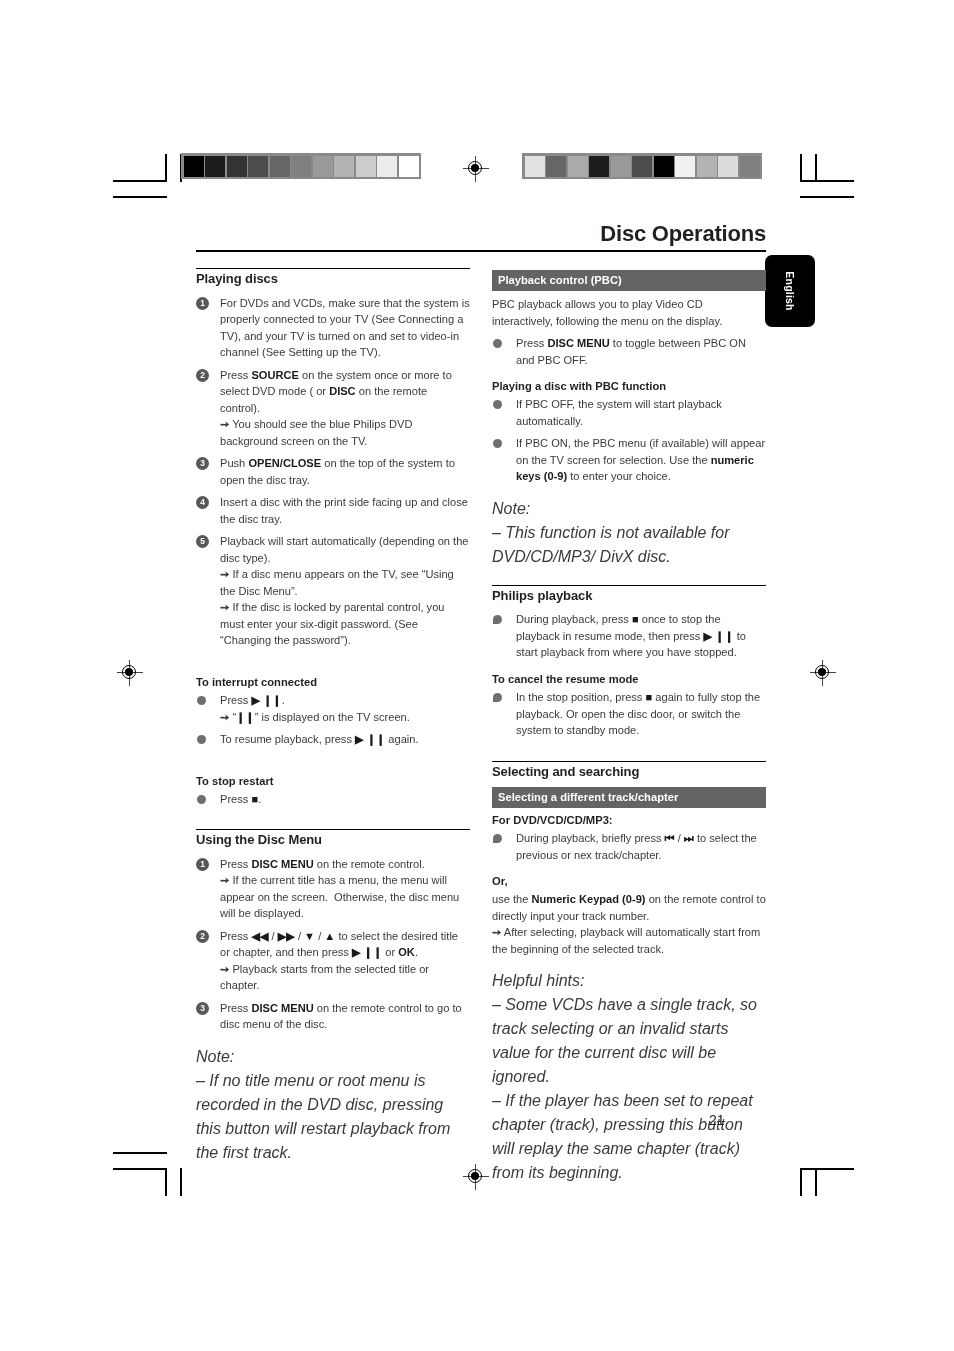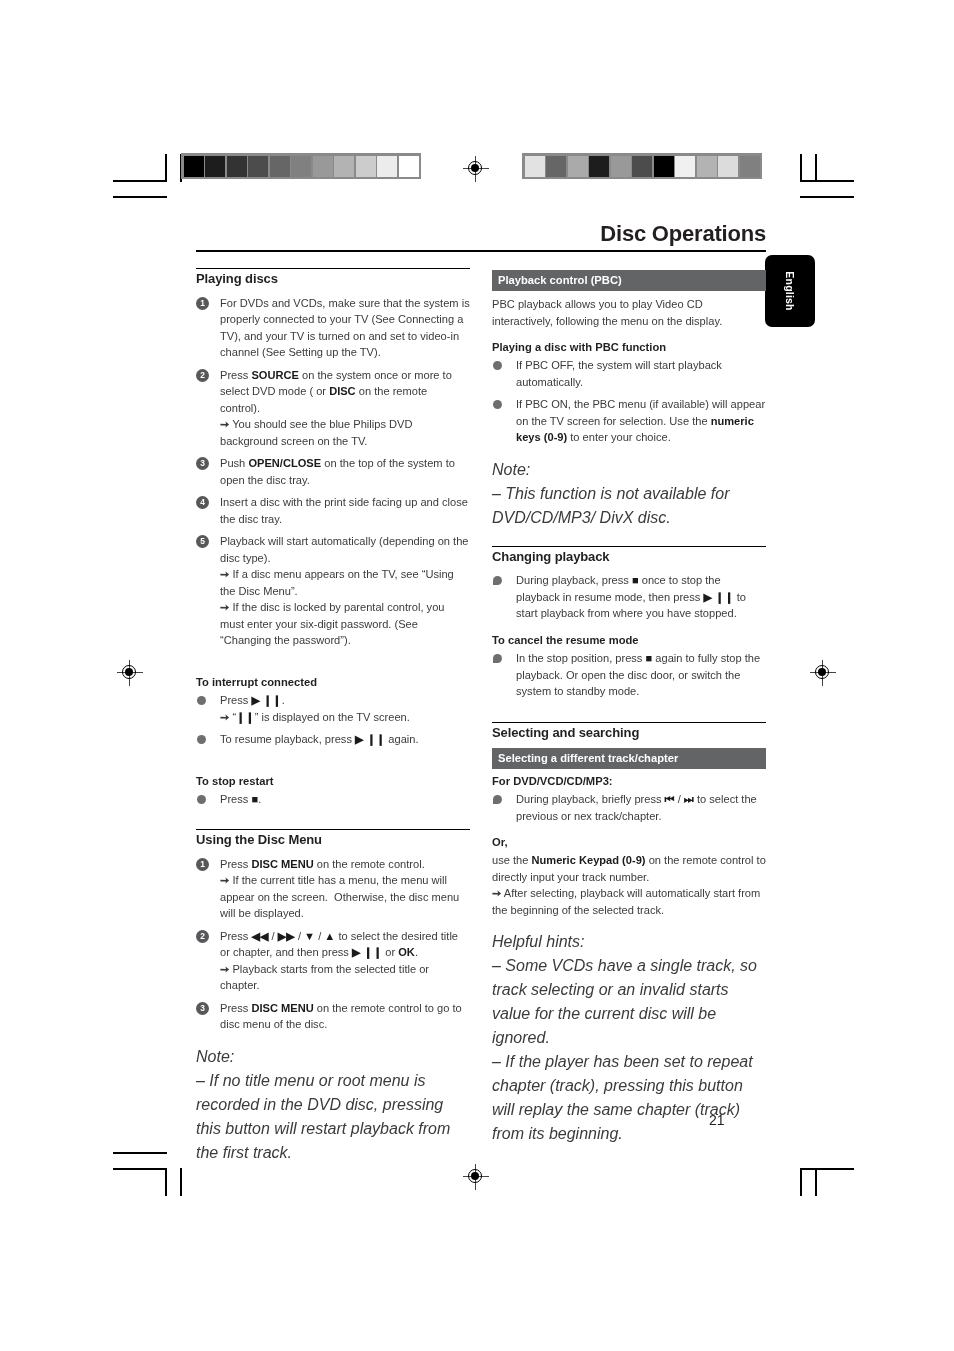--- a/index.html
+++ b/index.html
@@ -313,34 +313,37 @@
         <span class="lbl">Note:</span>
         <span>–  If no title menu or root menu is recorded in the DVD disc, pressing this button will restart playback from the first track.</span>
       </div>
 
     </div>
 
     <div class="col">
 
       <div class="bar-head">Playback  control (PBC)</div>
       <div class="item flush">PBC playback allows you to play Video CD interactively, following the menu on the display.</div>
+      <div id="r-pbc-bul">
+          <div class="item"><span class="dot-b"></span><span>Press <b>DISC MENU</b> to toggle between PBC ON and PBC OFF.</span></div>
+        </div>
 
       <h3 class="sub">Playing a disc with PBC function</h3>
       <div id="r-pbc-sub">
           <div class="item"><span class="dot-b"></span><span>If PBC OFF, the system will start playback automatically.</span></div>
           <div class="item"><span class="dot-b"></span><span>If PBC ON, the PBC menu (if available) will appear on the TV screen for selection. Use the <b>numeric keys (0-9)</b> to enter your choice.</span></div>
         </div>
 
       <div class="note">
         <span class="lbl">Note:</span>
         <span>–  This function is not available for DVD/CD/MP3/ DivX disc.</span>
       </div>
 
       <div class="spacer-m"></div>
-      <h2 class="sec">Changing playback</h2>
+      <h2 class="sec">Philips playback</h2>
       <div id="r-res-bul">
           <div class="item"><span class="dot-b drop"></span><span>During playback, press <b>■</b> once to stop the playback in resume mode, then press <b>▶ ❙❙</b> to start playback from where you have stopped.</span></div>
         </div>
 
       <h3 class="sub">To cancel the resume mode</h3>
       <div id="r-res-sub">
           <div class="item"><span class="dot-b drop"></span><span>In the stop position, press <b>■</b> again to fully stop the playback. Or open the disc door, or switch the system to standby mode.</span></div>
         </div>
 
       <div class="spacer-m"></div>

